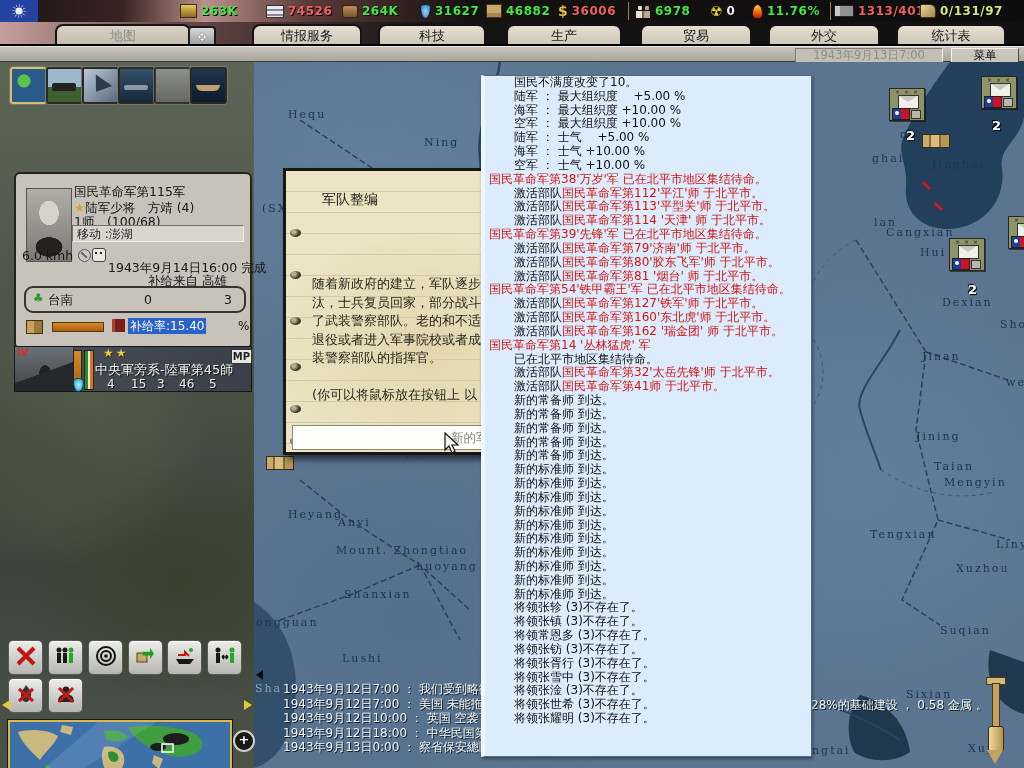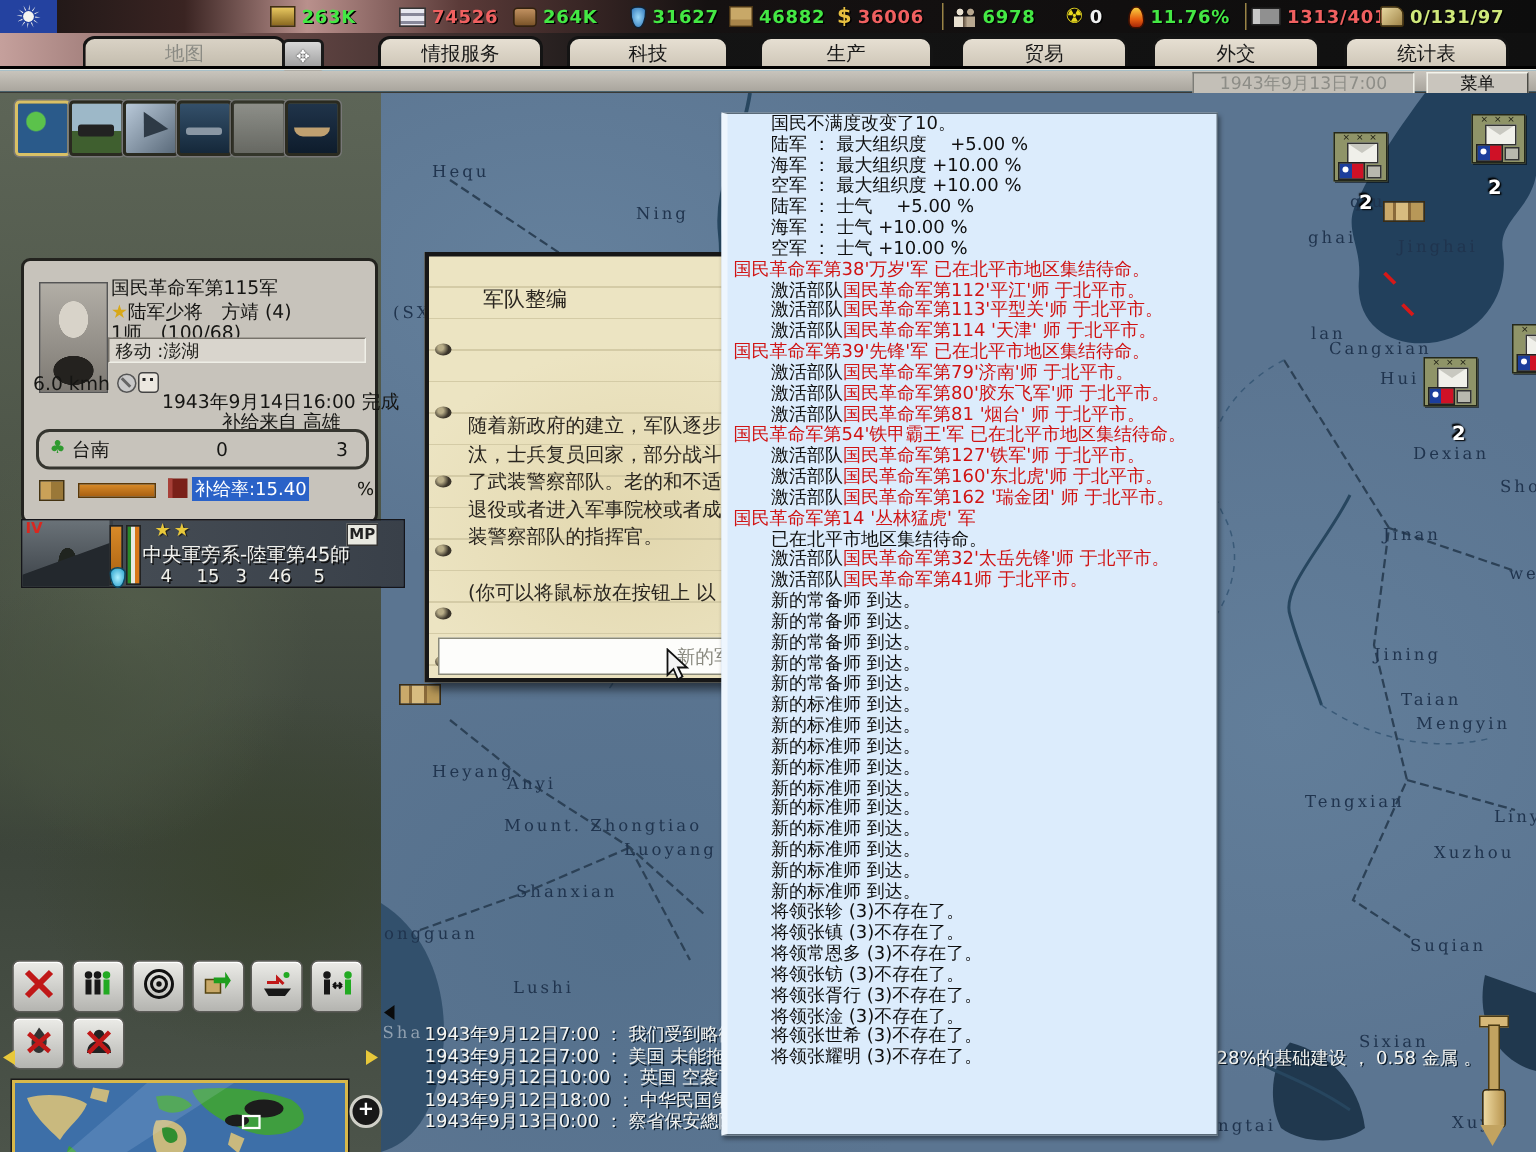--- a/index.html
+++ b/index.html
@@ -1,17 +1,17 @@
 <!DOCTYPE html>
 <html><head>
 <meta charset="utf-8">
 <style>
   html,body{margin:0;padding:0;background:#000;}
   #screen{position:relative;width:1024px;height:768px;overflow:hidden;
-    font-family:"DejaVu Sans",sans-serif;background:#0369a1;}
+    font-family:"DejaVu Sans",sans-serif;background:#c2410c;}
   .abs{position:absolute;}
 
   
   #topbar{left:0;top:0;width:1024px;height:22px;
     background:linear-gradient(90deg,#181414 0%,#3a2422 12%,#b9908c 20%,#5a3a38 30%,#151111 46%,#0d0d0d 100%);}
   #kmt-flag{left:0;top:0;width:38px;height:22px;background:#2442a0;display:flex;align-items:center;justify-content:center;}
   .res-item{position:absolute;top:0;height:22px;display:flex;align-items:center;}
   .res-val{font-size:12px;font-weight:bold;letter-spacing:0.5px;text-shadow:1px 1px 0 #000;}
   .ri{display:inline-block;margin-right:4px;}
   .ri-energy{width:15px;height:12px;background:linear-gradient(#e8c860,#8a6820);border:1px solid #403010;}
@@ -93,21 +93,21 @@
   #ic-skull:after{content:"";position:absolute;left:2px;top:3px;width:2px;height:2px;background:#222;box-shadow:5px 0 0 #222;}
   #locbox{left:8px;top:112px;width:218px;height:23px;border:2px solid #35352f;border-radius:9px;background:#c7c3bb;}
   #leaf{color:#2f9a2f;font-size:12px;position:absolute;left:7px;top:3px;}
   #supplyrow{left:8px;top:144px;width:220px;height:16px;}
   #crates{position:absolute;left:2px;top:2px;width:15px;height:12px;background:linear-gradient(90deg,#caa158 7px,#9a7838 7px);border:1px solid #443311;}
   #orangebar{position:absolute;left:28px;top:4px;width:50px;height:8px;background:linear-gradient(#d88a28,#a85f10);border:1px solid #5a3808;}
   #book{position:absolute;left:88px;top:1px;width:10px;height:13px;background:#7a2018;border-left:3px solid #a84038;}
   #supplychip{position:absolute;left:104px;top:0;background:#2a62c8;color:#fff;font-size:12px;padding:0 2px;line-height:16px;}
   #supplypct{position:absolute;left:214px;top:0;color:#15150f;font-size:12px;line-height:16px;}
 
-  #divcard{left:14px;top:284px;width:256px;height:46px;background:linear-gradient(90deg,#3a4046 60px,#454c54 60px,#394049);
+  #divcard{left:14px;top:284px;width:238px;height:46px;background:linear-gradient(90deg,#3a4046 60px,#454c54 60px,#394049);
     border:1px solid #15151a;box-sizing:border-box;}
   #dc-photo{left:0;top:0;width:58px;height:44px;background:
       linear-gradient(160deg,transparent 55%,#23282d 56%),
       radial-gradient(10px 16px at 30px 28px,#20241f 60%,transparent 62%),
       linear-gradient(#6a7278,#3c4248);}
   #dc-corner{left:2px;top:0px;color:#d82820;font-size:10px;font-weight:bold;}
   #dc-obar{left:58px;top:3px;width:7px;height:38px;background:linear-gradient(#d88a28,#a85f10);border:1px solid #222;}
   #dc-flagbar{left:69px;top:3px;width:8px;height:38px;border:1px solid #222;
     background:linear-gradient(90deg,#2a8a2a 33%,#e8e8e0 33% 66%,#d87818 66%);}
   #dc-stars{left:88px;top:-1px;color:#e8c83a;font-size:12px;letter-spacing:2px;text-shadow:1px 1px 0 #222;}
@@ -432,20 +432,21 @@
       <div class="ev-line"><span class="ev-k">新的标准师 到达。</span></div>
       <div class="ev-line"><span class="ev-k">新的标准师 到达。</span></div>
       <div class="ev-line"><span class="ev-k">新的标准师 到达。</span></div>
       <div class="ev-line"><span class="ev-k">新的标准师 到达。</span></div>
       <div class="ev-line"><span class="ev-k">新的标准师 到达。</span></div>
       <div class="ev-line"><span class="ev-k">将领张轸 (3)不存在了。</span></div>
       <div class="ev-line"><span class="ev-k">将领张镇 (3)不存在了。</span></div>
       <div class="ev-line"><span class="ev-k">将领常恩多 (3)不存在了。</span></div>
       <div class="ev-line"><span class="ev-k">将领张钫 (3)不存在了。</span></div>
       <div class="ev-line"><span class="ev-k">将领张胥行 (3)不存在了。</span></div>
+      <div class="ev-line"><span class="ev-k">将领张雪中 (3)不存在了。</span></div>
       <div class="ev-line"><span class="ev-k">将领张淦 (3)不存在了。</span></div>
       <div class="ev-line"><span class="ev-k">将领张世希 (3)不存在了。</span></div>
       <div class="ev-line"><span class="ev-k">将领张耀明 (3)不存在了。</span></div>
     </div>
 
   <div class="abs" id="sidebar">
     <div class="viewbtn vb1 sel" style="left:10px"></div>
     <div class="viewbtn vb2" style="left:46px">
         <div class="vb-glyph"></div>
       </div>

